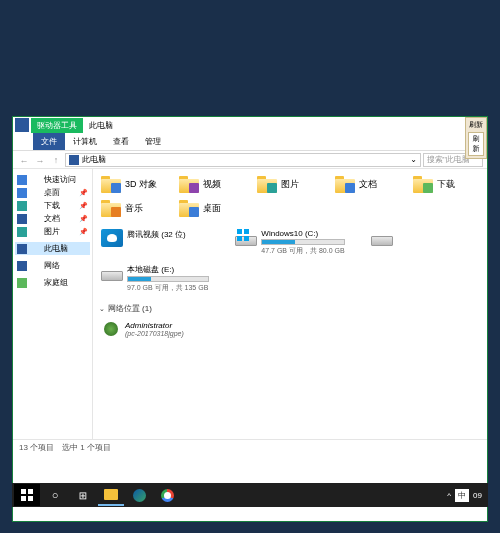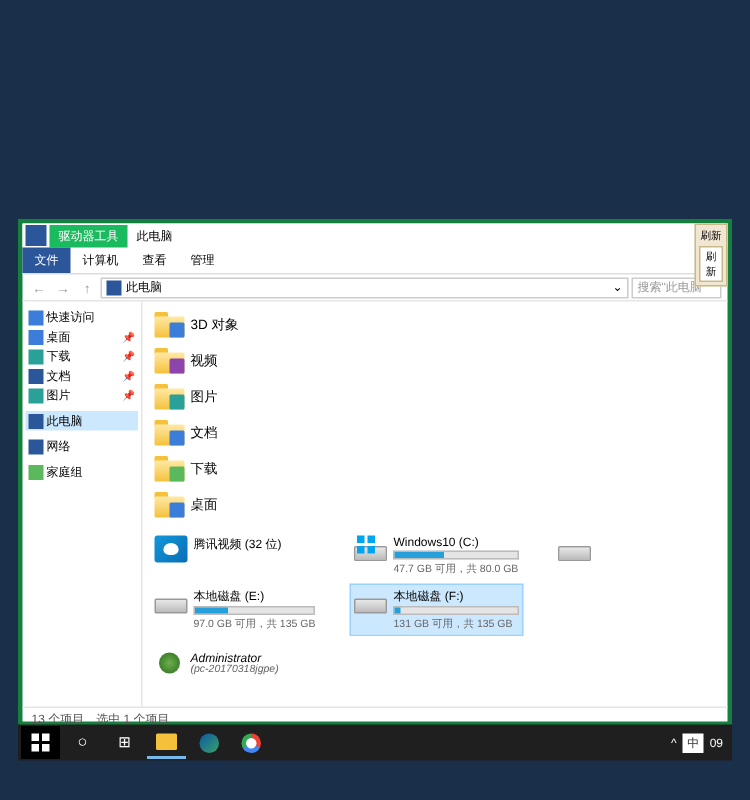--- a/index.html
+++ b/index.html
@@ -1,42 +1,42 @@
 <!DOCTYPE html>
 <html><head>
 <meta charset="utf-8">
 <style>
 * { margin: 0; padding: 0; box-sizing: border-box; font-family: "Microsoft YaHei", "Segoe UI", sans-serif; }
 body { background: #1a2f4a; width: 500px; height: 533px; overflow: hidden; position: relative; }
-.window { position: absolute; top: 146px; left: 12px; width: 476px; height: 338px; background: #fff; border: 3px solid #15803d; font-size: 9px; }
+.window { position: absolute; top: 116px; left: 12px; width: 476px; height: 406px; background: #fff; border: 1px solid #15803d; font-size: 9px; }
 .titlebar { height: 16px; background: #fff; display: flex; align-items: center; }
 .title-icon { width: 14px; height: 14px; margin: 0 2px; background: #2b579a; }
 .title-tabs { display: flex; flex: 1; }
 .title-tab { padding: 2px 6px; font-size: 8px; }
 .title-tab.context { background: #1aba5f; color: #fff; }
-.ribbon { height: 18px; display: flex; border-bottom: 1px solid #ddd; }
+.ribbon { height: 18px; display: flex; border-bottom: 1px solid #ddd; padding-left: 20px; }
 .ribbon-tab { padding: 3px 8px; font-size: 8px; cursor: pointer; }
 .ribbon-tab.file { background: #2b579a; color: #fff; }
 .addrbar { height: 18px; display: flex; align-items: center; padding: 2px 4px; gap: 2px; border-bottom: 1px solid #e5e5e5; }
 .nav-btn { width: 14px; height: 14px; display: flex; align-items: center; justify-content: center; color: #999; font-size: 9px; }
 .breadcrumb { flex: 1; border: 1px solid #ccc; height: 14px; display: flex; align-items: center; padding: 0 3px; font-size: 8px; gap: 3px; }
 .breadcrumb .pc-icon { width: 10px; height: 10px; background: #2b579a; }
 .search-box { width: 60px; border: 1px solid #ccc; height: 14px; font-size: 8px; padding: 0 3px; color: #999; }
 .body { display: flex; height: 270px; }
 .sidebar { width: 80px; border-right: 1px solid #e5e5e5; padding: 4px 2px; overflow: hidden; }
 .side-group { margin-bottom: 4px; }
-.side-item { display: flex; align-items: center; gap: 2px; padding: 1px 2px; font-size: 8px; cursor: pointer; }
+.side-item { display: flex; align-items: center; gap: 17px; padding: 1px 2px; font-size: 8px; cursor: pointer; }
 .side-item.selected { background: #cce8ff; }
 .side-icon { width: 10px; height: 10px; flex-shrink: 0; }
 .pin { margin-left: auto; font-size: 7px; color: #666; }
 .content { flex: 1; padding: 4px 6px; overflow: hidden; }
 .section { margin-bottom: 8px; }
 .section-header { display: flex; align-items: center; gap: 3px; font-size: 8px; color: #333; margin-bottom: 4px; }
 .caron { font-size: 7px; }
-.folders-grid { display: grid; grid-template-columns: repeat(1, 1fr); gap: 2px 8px; }
+.folders-grid { display: grid; grid-template-columns: repeat(5, 1fr); gap: 2px 8px; }
 .folder-item { display: flex; align-items: center; gap: 4px; padding: 2px; cursor: pointer; }
 .folder-icon { width: 20px; height: 18px; flex-shrink: 0; position: relative; }
 .folder-base { position: absolute; bottom: 0; width: 100%; height: 14px; background: linear-gradient(#ffe9a6, #f5c13b); border-radius: 1px; }
 .folder-tab { position: absolute; top: 1px; left: 0; width: 9px; height: 4px; background: #f5c13b; border-radius: 1px 1px 0 0; }
 .folder-badge { position: absolute; bottom: 0; right: 0; width: 10px; height: 10px; border-radius: 1px; }
 .badge-blue { background: #3b7dd8; }
 .badge-teal { background: #2aa198; }
 .badge-green { background: #5cb85c; }
 .badge-orange { background: #e67e22; }
 .badge-purple { background: #8e44ad; }
@@ -201,20 +201,28 @@
                 <div class="folder-tab"></div>
                 <div class="folder-base"></div>
                 <div class="folder-badge badge-green"></div>
               </div>
               <span>下载</span>
             </div>
             <div class="folder-item">
               <div class="folder-icon">
                 <div class="folder-tab"></div>
                 <div class="folder-base"></div>
+                <div class="folder-badge badge-orange"></div>
+              </div>
+              <span>音乐</span>
+            </div>
+            <div class="folder-item">
+              <div class="folder-icon">
+                <div class="folder-tab"></div>
+                <div class="folder-base"></div>
                 <div class="folder-badge badge-blue"></div>
               </div>
               <span>桌面</span>
             </div>
           </div>
       </div>
 
       <div class="section">
         <div class="drives-grid" id="drives-grid">
             <div class="drive-item">
@@ -251,36 +259,28 @@
                 <div class="drive-box"></div>
               </div>
               <div class="drive-info">
                 <div class="drive-name">本地磁盘 (E:)</div>
                 <div class="drive-bar">
                   <div class="drive-fill" style="width:28%"></div>
                 </div>
                 <div class="drive-text">97.0 GB 可用，共 135 GB</div>
               </div>
             </div>
-            <div class="drive-item selected">
-              <div class="drive-icon">
-                <div class="drive-box"></div>
-              </div>
-              <div class="drive-info">
-                <div class="drive-name">本地磁盘 (F:)</div>
-                <div class="drive-bar">
-                  <div class="drive-fill" style="width:4%"></div>
-                </div>
-                <div class="drive-text">131 GB 可用，共 135 GB</div>
-              </div>
-            </div>
           </div>
       </div>
 
       <div class="section">
+        <div class="section-header">
+            <span class="caron">⌄</span>
+            <span>网络位置 (1)</span>
+          </div>
         <div class="netloc-item">
           <div class="netloc-icon"></div>
           <div>
             <div class="netloc-text">Administrator</div>
             <div class="netloc-sub">(pc-20170318jgpe)</div>
           </div>
         </div>
       </div>
     </div>
   </div>

